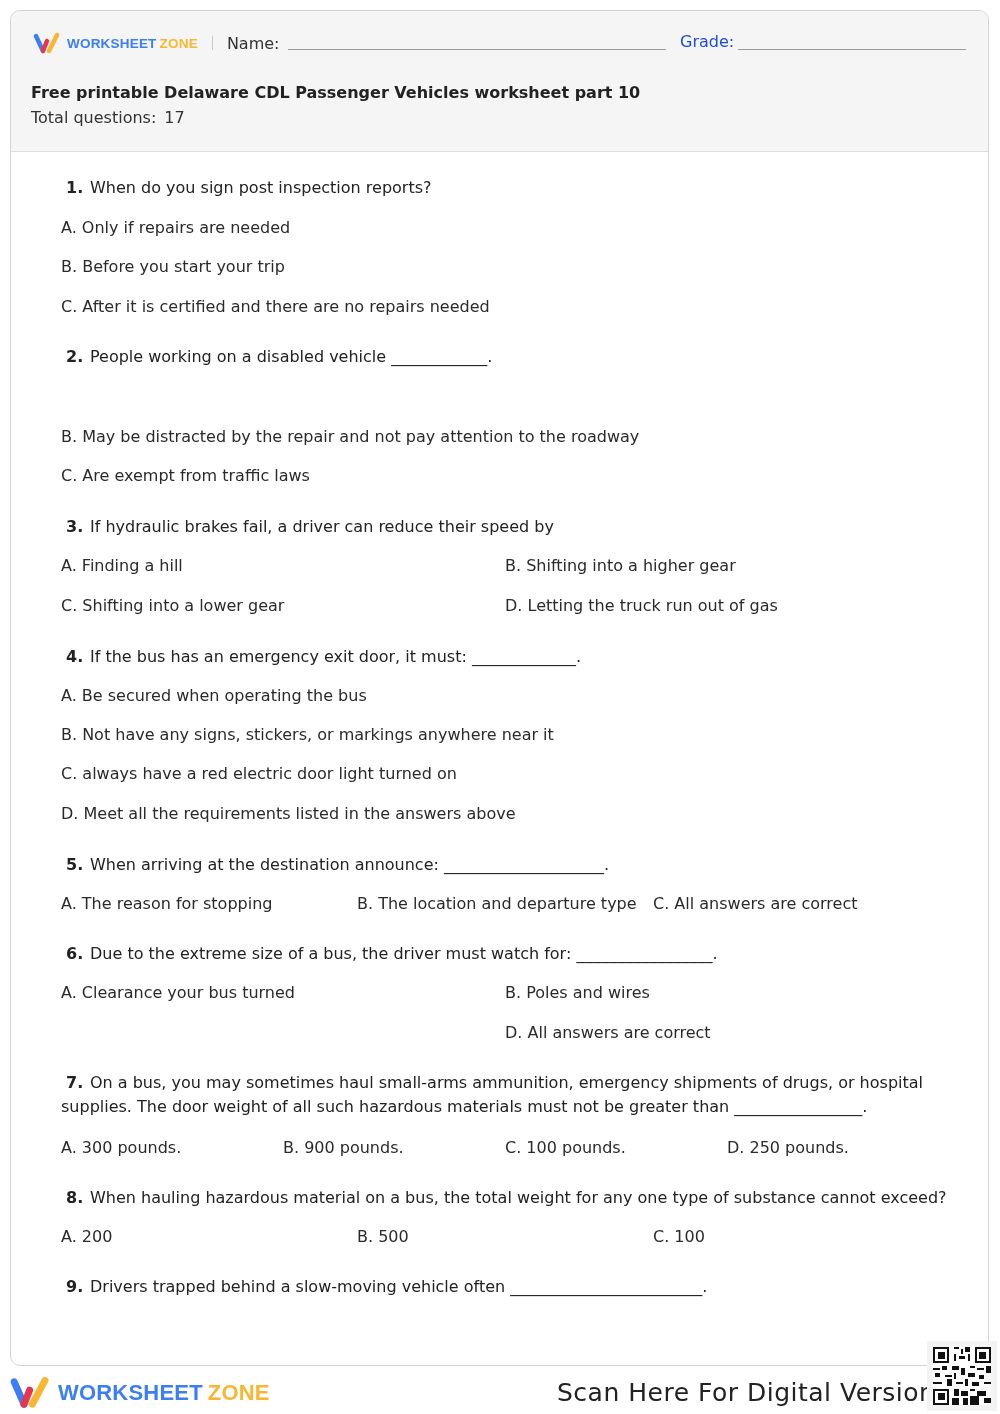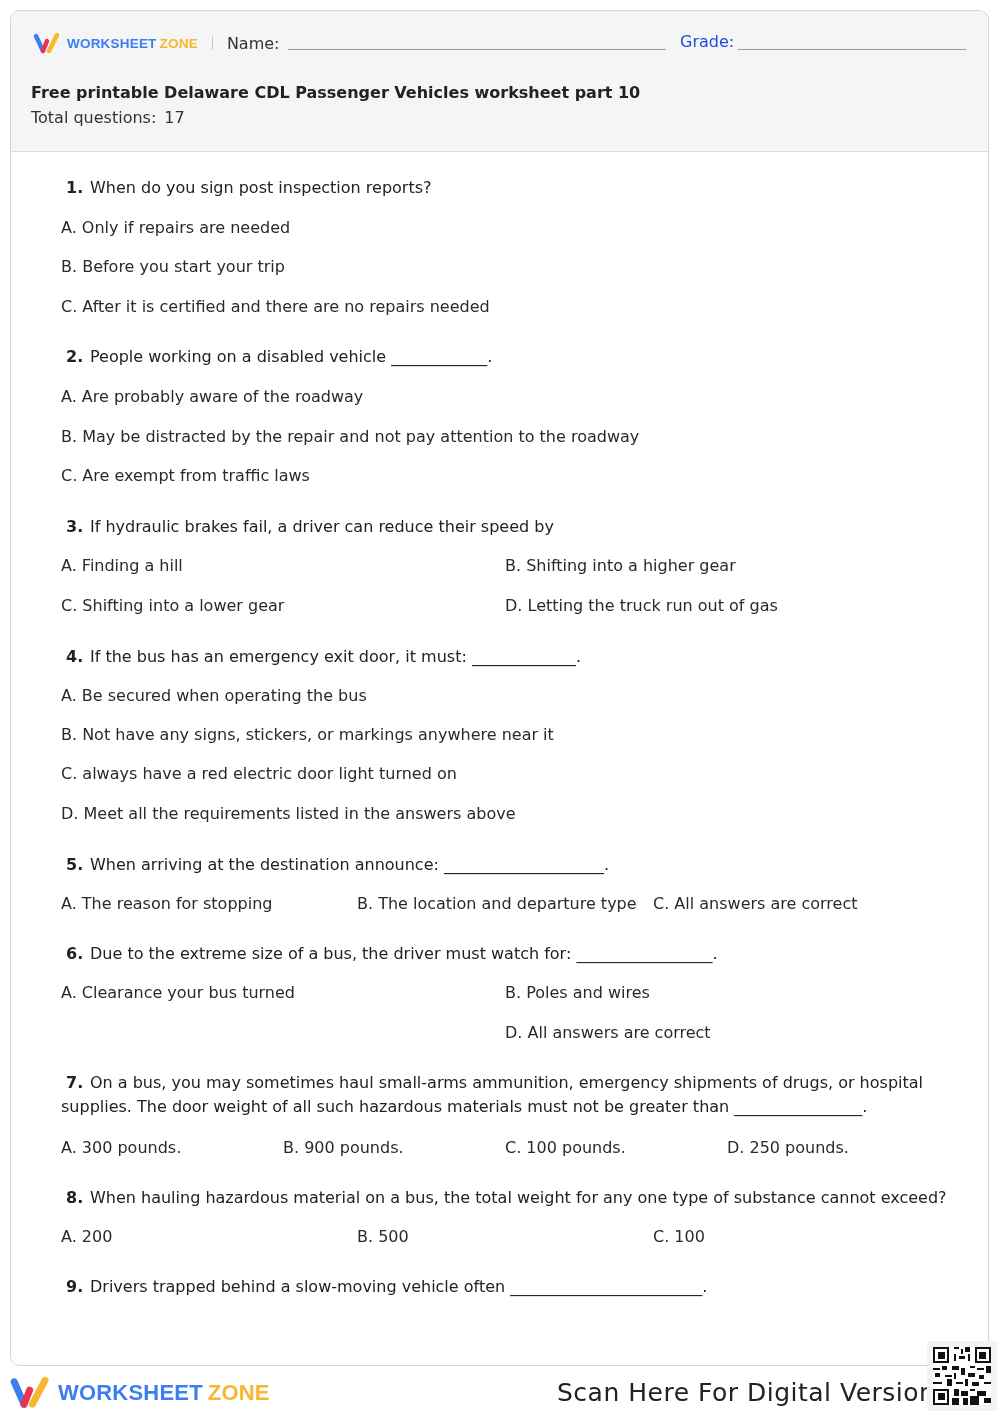--- a/index.html
+++ b/index.html
@@ -62,21 +62,20 @@
     <div class="title">Free printable Delaware CDL Passenger Vehicles worksheet part 10</div>
     <div class="total"><span>Total questions:</span><span class="num">17</span></div>
   </div>
 
   <div class="q" style="top:167px"><span class="qn">1.</span><span class="qt">When do you sign post inspection reports?</span></div>
   <div class="opt" style="left:50px;top:207px">A. Only if repairs are needed</div>
   <div class="opt" style="left:50px;top:246px">B. Before you start your trip</div>
   <div class="opt" style="left:50px;top:286px">C. After it is certified and there are no repairs needed</div>
 
   <div class="q" style="top:336px"><span class="qn">2.</span><span class="qt">People working on a disabled vehicle ____________.</span></div>
-  <div class="opt" style="left:50px;top:376px">A. Are probably aware of the roadway</div>
   <div class="opt" style="left:50px;top:416px">B. May be distracted by the repair and not pay attention to the roadway</div>
   <div class="opt" style="left:50px;top:455px">C. Are exempt from traffic laws</div>
 
   <div class="q" style="top:506px"><span class="qn">3.</span><span class="qt">If hydraulic brakes fail, a driver can reduce their speed by</span></div>
   <div class="opt" style="left:50px;top:545px">A. Finding a hill</div>
   <div class="opt" style="left:494px;top:545px">B. Shifting into a higher gear</div>
   <div class="opt" style="left:50px;top:585px">C. Shifting into a lower gear</div>
   <div class="opt" style="left:494px;top:585px">D. Letting the truck run out of gas</div>
 
   <div class="q" style="top:636px"><span class="qn">4.</span><span class="qt">If the bus has an emergency exit door, it must: _____________.</span></div>

